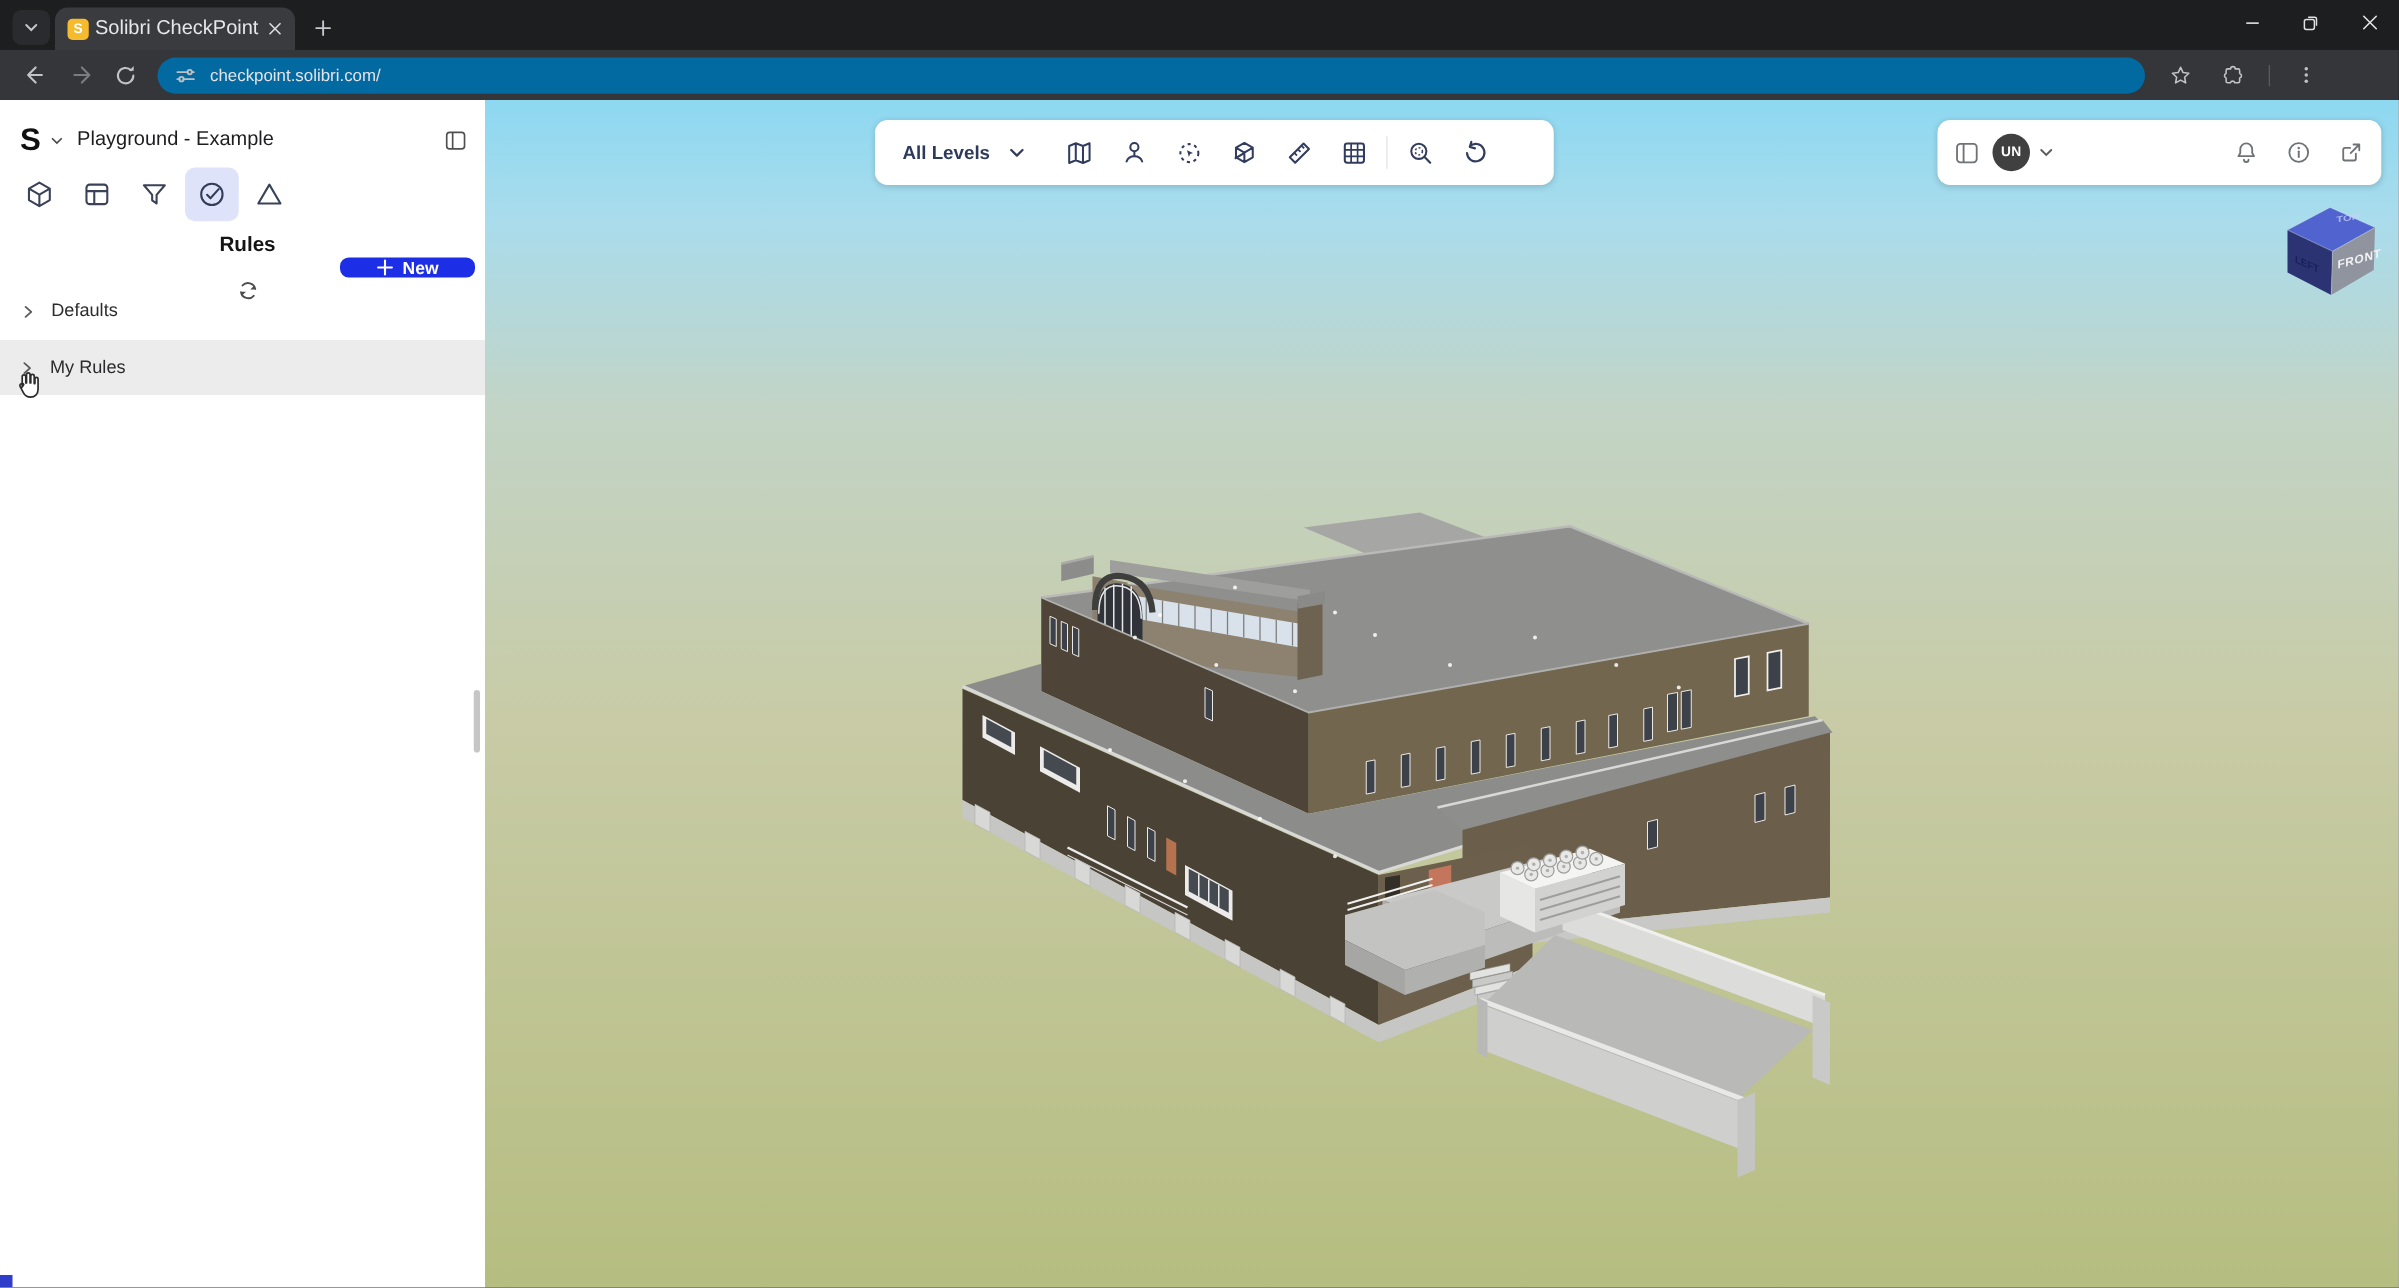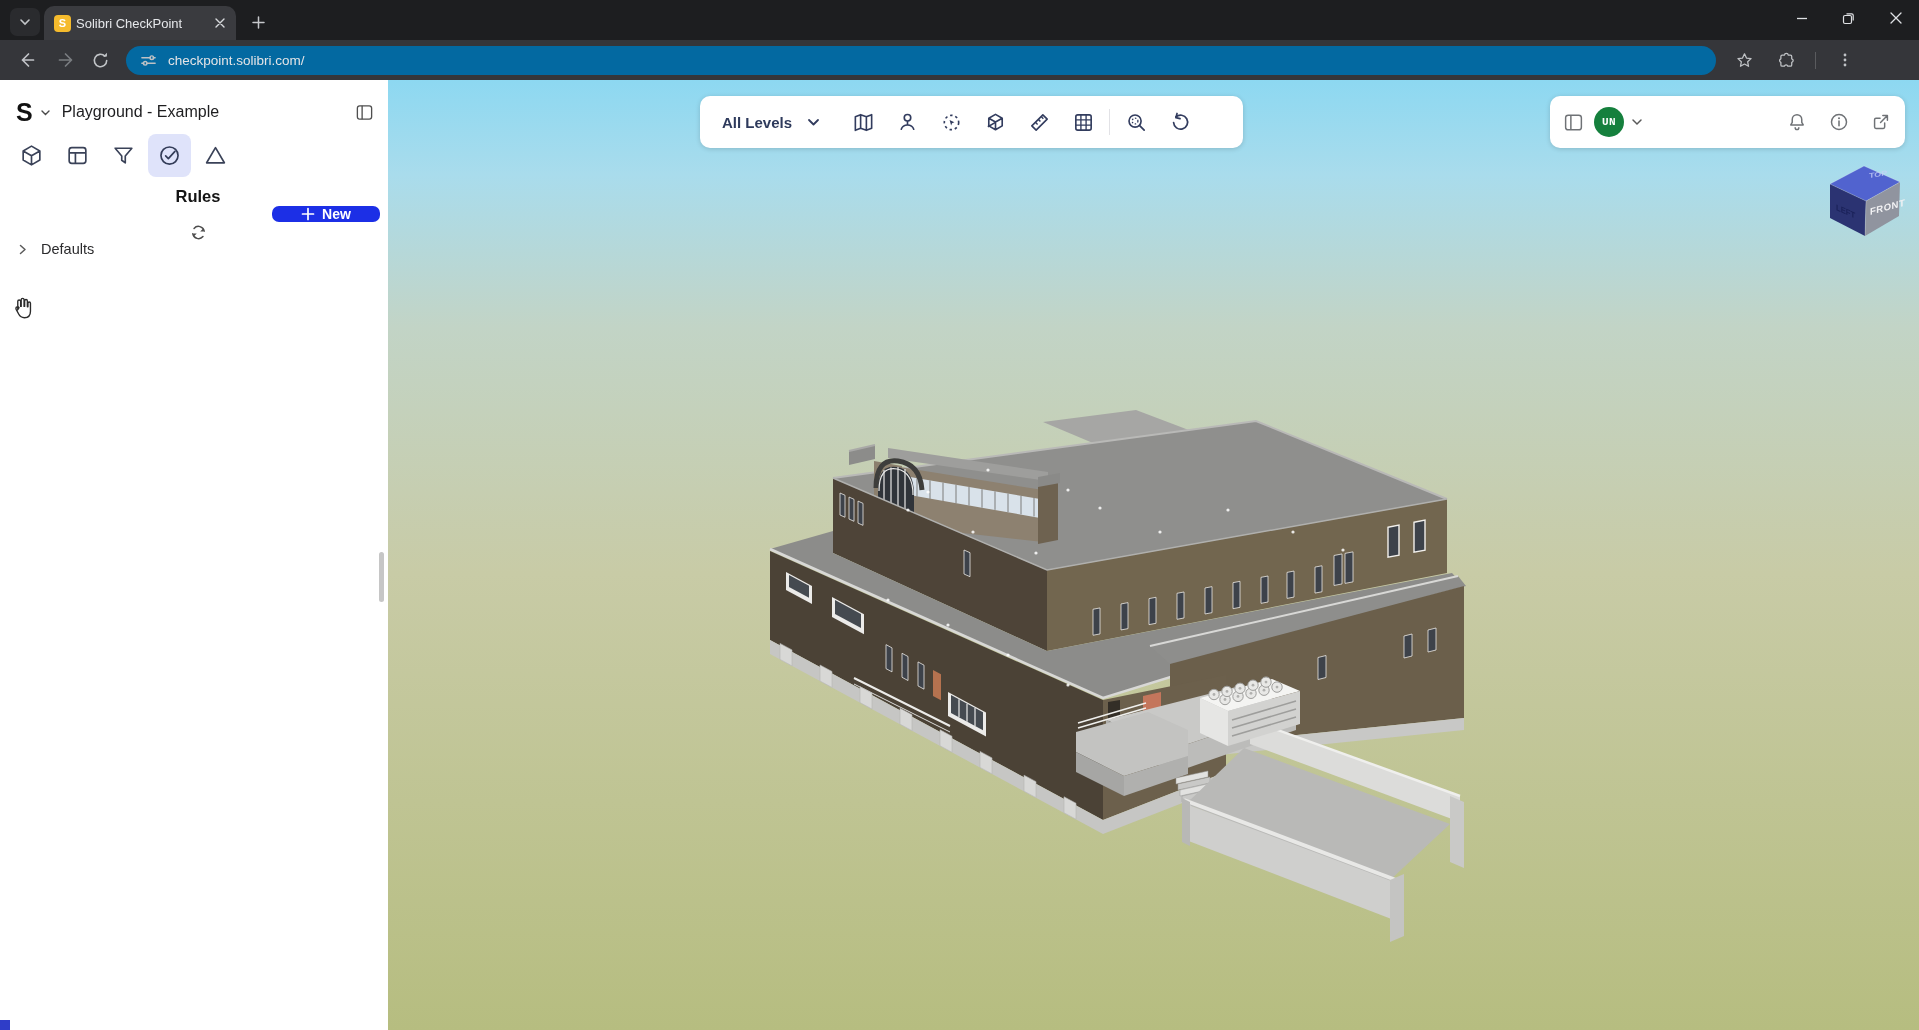--- a/index.html
+++ b/index.html
@@ -9,21 +9,21 @@
 
   
   .titlebar { position:absolute; top:0; left:0; width:100%; height:40px; background:#1d1e20;
               display:flex; align-items:flex-end; }
   .tab-search { width:30px; height:28px; margin:0 4px 4px 10px; border-radius:7px; background:#2a2b2e;
                 display:flex; align-items:center; justify-content:center; color:#c3c6c9; }
   .tab { width:192px; height:34px; background:#3a3b3f; border-radius:10px 10px 0 0;
          display:flex; align-items:center; padding:0 8px 0 10px; color:#e5e7ea; }
   .favicon { width:17px; height:17px; border-radius:4px; background:#f5bb2d; color:#fff;
              font-size:11px; font-weight:bold; display:flex; align-items:center; justify-content:center; flex:0 0 auto; }
-  .tab-title { font-size:13px; margin-left:5px; white-space:nowrap; overflow:hidden; flex:1; }
+  .tab-title { font-size:16px; margin-left:5px; white-space:nowrap; overflow:hidden; flex:1; }
   .tab-close { width:17px; height:17px; border-radius:50%; display:flex; align-items:center; justify-content:center; }
   .new-tab { width:28px; height:28px; margin:0 0 4px 8px; display:flex; align-items:center; justify-content:center; color:#c6c8cb; }
   .win-controls { margin-left:auto; display:flex; height:40px; align-self:flex-start; }
   .win-btn { width:47px; height:36px; display:flex; align-items:center; justify-content:center; color:#dfe1e4; }
 
   .urlbar { position:absolute; top:40px; left:0; width:100%; height:40px; background:#35363a;
             display:flex; align-items:center; padding:0 10px; }
   .nav-btn { width:30px; height:30px; display:flex; align-items:center; justify-content:center; margin:0 3px; }
   .url-pill { flex:1; height:29px; margin:0 10px 0 8px; max-width:1590px; background:#0369a1; border-radius:15px;
               display:flex; align-items:center; padding:0 14px; }
@@ -66,22 +66,22 @@
 
   .vtoolbar { position:absolute; left:312px; top:16px; width:543px; height:52px; background:#fff; border-radius:10px;
               box-shadow:0 1px 5px rgba(0,0,0,.16); display:flex; align-items:center; padding:0 22px; color:#323c5e; }
   .levels { display:flex; align-items:center; gap:14px; margin-right:20px; }
   .levels-label { font-size:15px; font-weight:bold; color:#2e3a5c; white-space:nowrap; }
   .vt-icon { width:44px; height:44px; display:flex; align-items:center; justify-content:center; }
   .vt-sep { width:1px; height:26px; background:#e2e2e6; margin:0 4px; }
 
   .rtoolbar { position:absolute; right:14px; top:16px; width:355px; height:52px; background:#fff; border-radius:10px;
               box-shadow:0 1px 5px rgba(0,0,0,.16); display:flex; align-items:center; padding:0 13px; }
-  .avatar { width:30px; height:30px; border-radius:50%; background:#15803d; color:#fff; font-size:11px; font-weight:bold;
-            display:flex; align-items:center; justify-content:center; margin:0 6px 0 10px; letter-spacing:.3px;font-family:Liberation Mono, monospace; }
+  .avatar { width:30px; height:30px; border-radius:50%; background:#404040; color:#fff; font-size:11px; font-weight:bold;
+            display:flex; align-items:center; justify-content:center; margin:0 6px 0 10px; letter-spacing:.3px; }
   .rt-right { margin-left:auto; display:flex; align-items:center; gap:20px; }
   .rt-icon { display:flex; color:#6f7276; }
 
   .nav-cube { position:absolute; right:11px; top:78px; }
   .cursor { position:absolute; left:8px; top:212px; pointer-events:none; }
 </style>
 </head>
 <body>
 
 <div class="browser">
@@ -240,20 +240,28 @@
 
       <div class="tree-row row-defaults">
         <span class="chev">
           <svg width="13" height="13" viewBox="0 0 13 13">
               <path d="M4.5 2.5l4.5 4-4.5 4" fill="none" stroke="currentColor" stroke-width="1.5" stroke-linecap="round" stroke-linejoin="round"></path>
             </svg>
         </span>
         <span>Defaults</span>
       </div>
 
+      <div class="tree-row row-myrules">
+        <span class="chev">
+          <svg width="13" height="13" viewBox="0 0 13 13">
+              <path d="M4.5 2.5l4.5 4-4.5 4" fill="none" stroke="currentColor" stroke-width="1.5" stroke-linecap="round" stroke-linejoin="round"></path>
+            </svg>
+        </span>
+        <span>My Rules</span>
+      </div>
 
       <div class="sb-scroll-thumb"></div>
       <div class="corner-chip"></div>
     </aside>
 
     <div class="viewport">
 
       <svg id="bldg" class="model-svg" width="1531" height="950" viewBox="0 0 1531 950">
 
         <polygon points="655,342 748,330 806,352 712,366" fill="#a6a6a4"></polygon>

